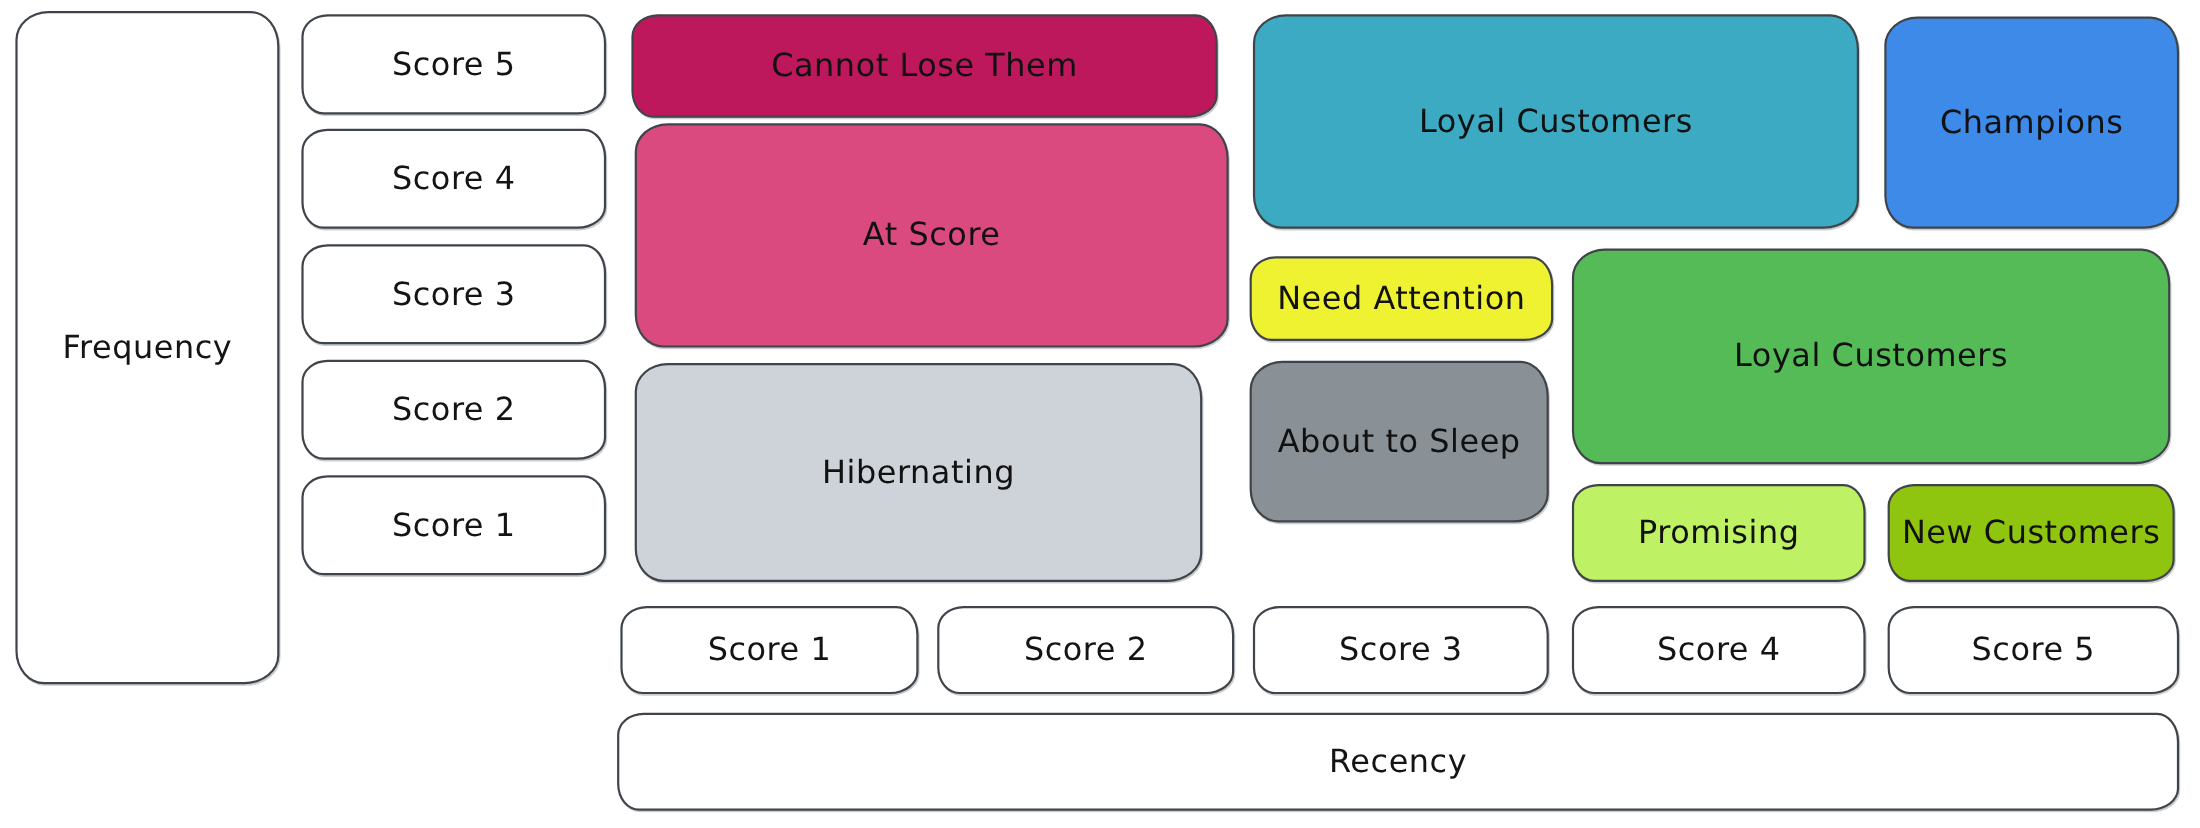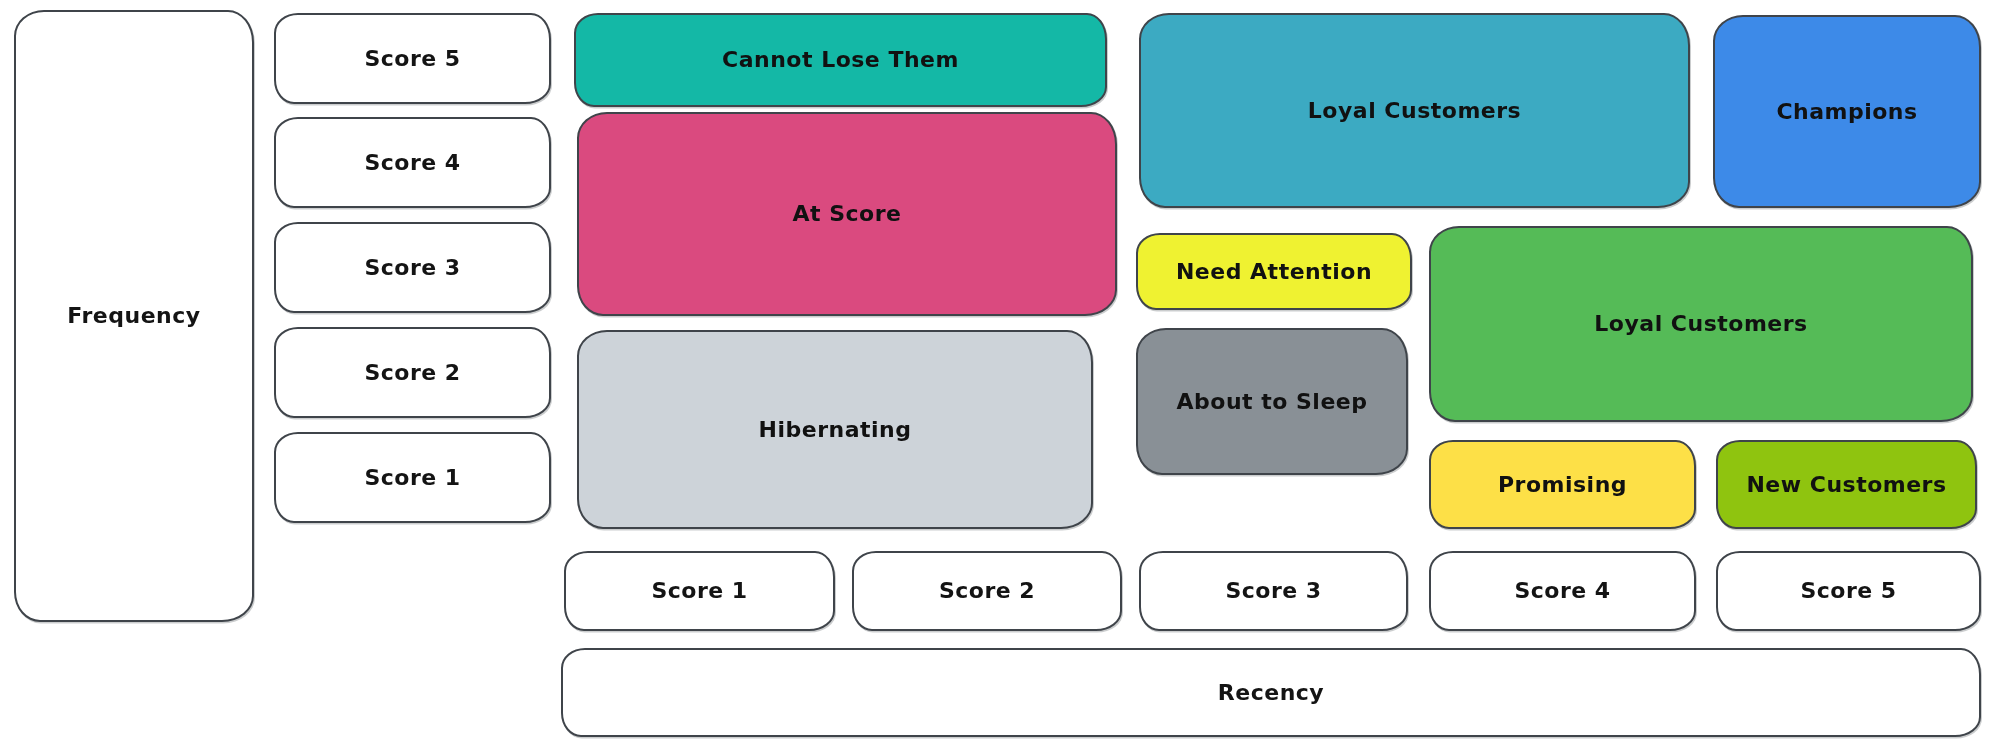--- a/index.html
+++ b/index.html
@@ -13,22 +13,22 @@
   }
   .box{
     position:absolute;
     box-sizing:border-box;
     display:flex;
     align-items:center;
     justify-content:center;
     text-align:left;
     border:2.5px solid #3f444a;
     background:#ffffff;
-    font-weight:700;
-    font-size:22px;
+    font-weight:400;
+    font-size:29px;
     letter-spacing:0.5px;
     line-height:1.15;
     box-shadow:1px 1.5px 0 rgba(70,75,80,0.28);
   }
   
   .r-lg{border-radius:30px 26px 32px 26px / 26px 32px 26px 30px;}
   .r-md{border-radius:24px 20px 26px 20px / 20px 26px 20px 24px;}
   .label{pointer-events:none;}
 
   
@@ -76,21 +76,21 @@
   <div class="box r-md fs3">
     <span class="label">Score 3</span>
   </div>
   <div class="box r-md fs2">
     <span class="label">Score 2</span>
   </div>
   <div class="box r-md fs1">
     <span class="label">Score 1</span>
   </div>
 
-  <div class="box r-md seg seg-cannot-lose" style="background: #14b8a6;">
+  <div class="box r-md seg seg-cannot-lose" style="background: #be185d;">
     <span class="label">Cannot Lose Them</span>
   </div>
   <div class="box r-lg seg seg-at-risk" style="background: rgb(218, 74, 127);">
     <span class="label">At Score</span>
   </div>
   <div class="box r-lg seg seg-hibernating" style="background: rgb(205, 211, 217);">
     <span class="label">Hibernating</span>
   </div>
   <div class="box r-lg seg seg-loyal-teal" style="background: rgb(60, 170, 194);">
     <span class="label">Loyal Customers</span>
@@ -100,21 +100,21 @@
   </div>
   <div class="box r-md seg seg-need-attention" style="background: rgb(239, 242, 49);">
     <span class="label">Need Attention</span>
   </div>
   <div class="box r-lg seg seg-loyal-green" style="background: rgb(85, 187, 87);">
     <span class="label">Loyal Customers</span>
   </div>
   <div class="box r-lg seg seg-about-sleep" style="background: rgb(137, 144, 150);">
     <span class="label">About to Sleep</span>
   </div>
-  <div class="box r-md seg seg-promising" style="background: #fde047;">
+  <div class="box r-md seg seg-promising" style="background: #bef264;">
     <span class="label">Promising</span>
   </div>
   <div class="box r-md seg seg-new-customers" style="background: rgb(143, 196, 15);">
     <span class="label">New Customers</span>
   </div>
 
   <div class="box r-md rs1">
     <span class="label">Score 1</span>
   </div>
   <div class="box r-md rs2">

